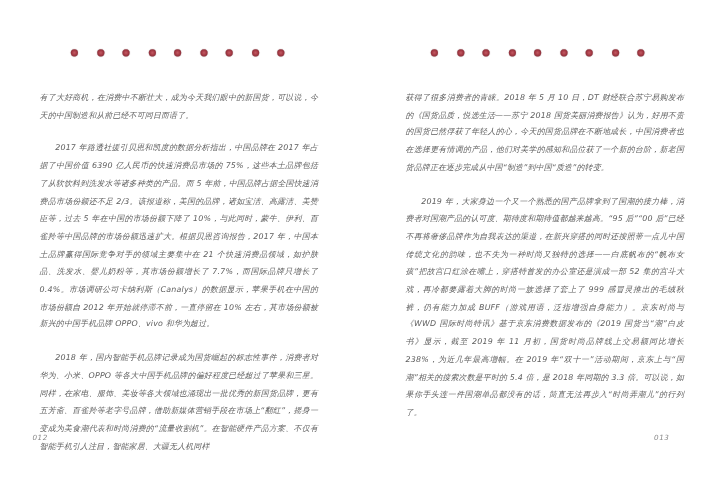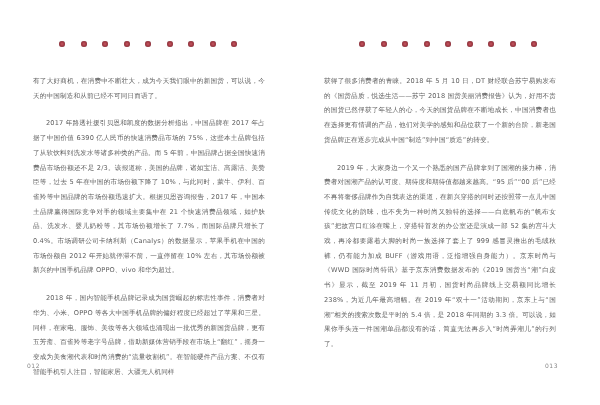--- a/index.html
+++ b/index.html
@@ -1,34 +1,34 @@
 <!DOCTYPE html>
 <html><head>
   <meta charset="utf-8">
   <style>
     html, body { margin: 0; padding: 0; }
     body {
       width: 600px; height: 405px; background: #ffffff; position: relative; overflow: hidden;
       font-family: "DejaVu Sans", "Liberation Sans", sans-serif; color: #555;
     }
-    .spread { position: absolute; left: 0; top: 0; width: 520px; height: 405px; }
+    .spread { position: absolute; left: 0; top: 0; width: 520px; height: 405px; font-style: italic; }
     .page { position: absolute; top: 0; width: 300px; height: 405px; }
     .page.left { left: 0; }
     .page.right { left: 300px; }
     .dots { position: absolute; top: 41px; height: 7px; display: flex; gap: 15.5px; }
     .page.left .dots { left: 59px; }
     .page.right .dots { left: 59px; }
     .dot {
       width: 6px; height: 6px; border-radius: 50%;
       background: radial-gradient(circle, #c25a63 0%, #a63a45 45%, #6e2830 100%);
       box-shadow: 0 0 0.6px #5a1f26;
     }
     .body-text { position: absolute; top: 74px; width: 232px; }
     .page.left .body-text { left: 33px; }
-    .page.right .body-text { left: 24px; }
+    .page.right .body-text { left: 38px; }
     .para {
       margin: 0 0 9px 0; font-size: 6.6px; line-height: 14.7px; letter-spacing: 0.15px;
       color: #5e5e5e; text-align: justify; text-justify: inter-character;
     }
     .para.indent { text-indent: 13px; margin-top: 13px; }
     .folio { position: absolute; top: 362px; font-size: 6px; color: #888; letter-spacing: 0.5px; }
     .page.left .folio { left: 27px; }
     .page.right .folio { left: 245px; }
   </style>
 </head>

